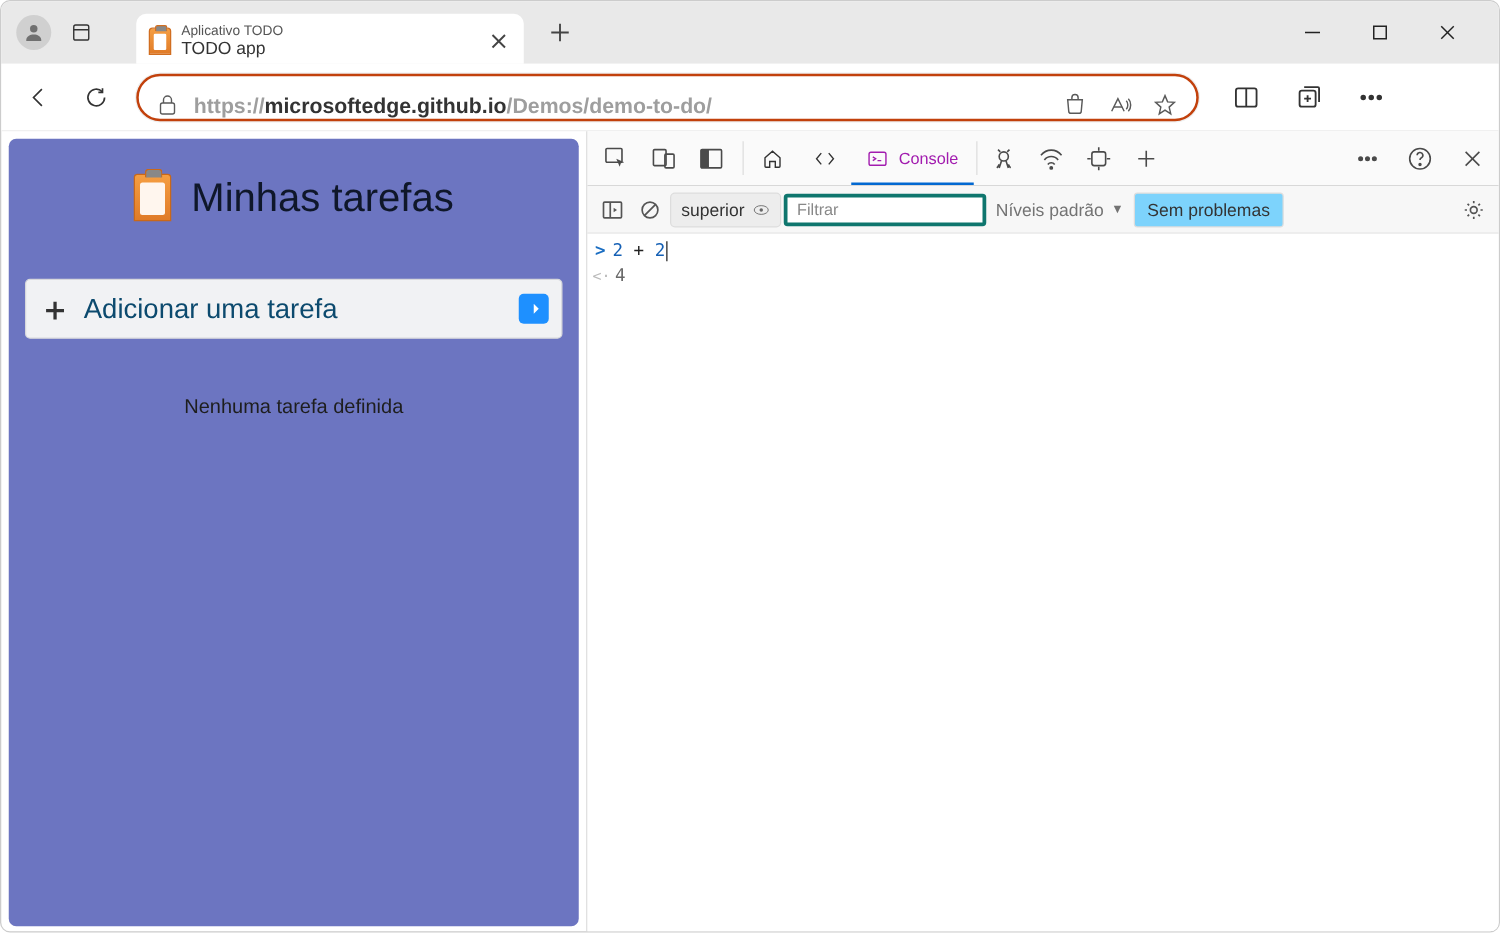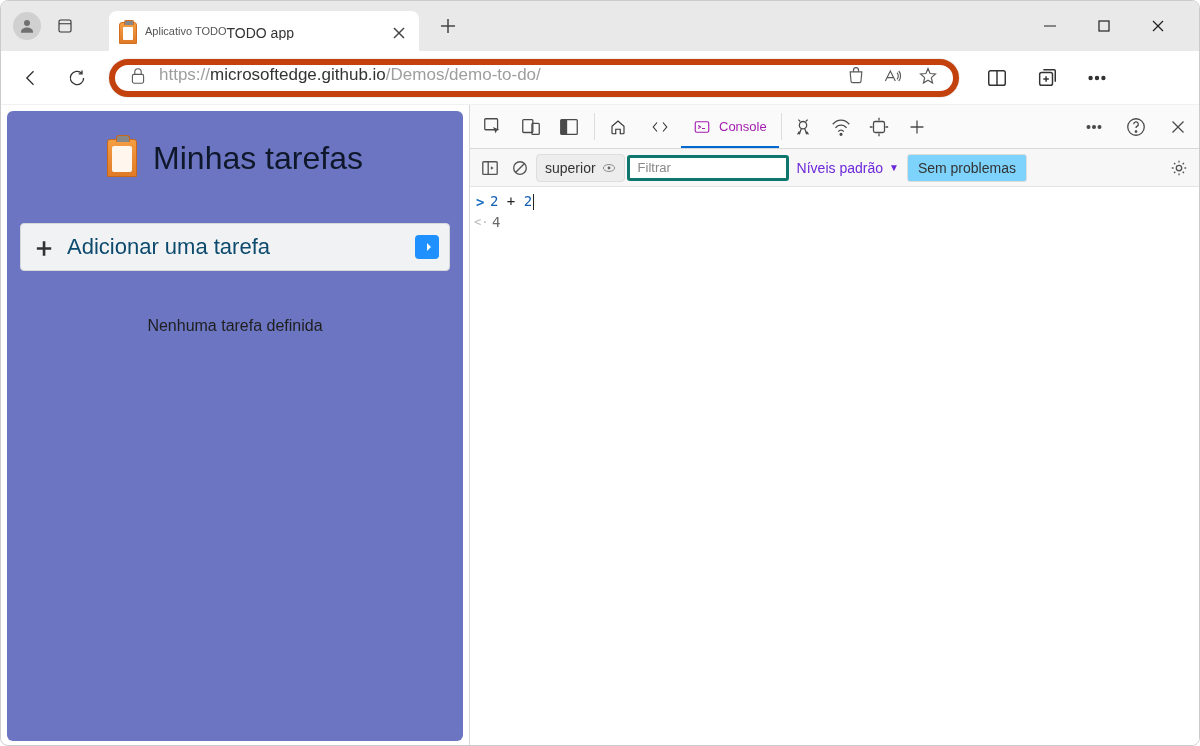--- a/index.html
+++ b/index.html
@@ -9,36 +9,36 @@
     
     .titlebar { height: 50px; background: #e9e9e9; display: flex; align-items: center; padding: 0 6px; }
     .profile { width: 28px; height: 28px; border-radius: 50%; background: #d0d0d0; display:flex; align-items:center; justify-content:center; margin: 0 10px 0 6px; }
     .profile svg { width: 18px; height:18px; fill:#707070; }
     .tab-square { width:28px; height:28px; border-radius:6px; display:flex; align-items:center; justify-content:center; margin-right: 30px; }
     .tab-square svg { width:18px; height:18px; stroke:#333; fill:none; stroke-width:1.5; }
     .tab { background:#fff; border-radius:8px 8px 0 0; height: 40px; width: 310px; display:flex; align-items:center; padding: 4px 8px 0 10px; position:relative; margin-top:10px; }
     .tab-favicon { width:18px; height:22px; background: linear-gradient(#f59e42,#e07b28); border-radius:3px 3px 0 0; position:relative; margin-right:8px; flex:none; border: 1px solid #d16e20; }
     .tab-favicon::before { content:""; position:absolute; left:3px; right:3px; top:4px; bottom:3px; background:#fff; border-radius:1px; }
     .tab-favicon::after { content:""; position:absolute; top:-3px; left:4px; width:8px; height:4px; border:1px solid #d16e20; border-bottom:none; border-radius:2px 2px 0 0; background:#888; }
-    .tab-titles { display:flex; flex-direction:row; line-height:1.05; font-size:12px; color:#333; flex:1; overflow:hidden; }
+    .tab-titles { display:flex; flex-direction:column; line-height:1.05; font-size:12px; color:#333; flex:1; overflow:hidden; }
     .tab-sub { font-size:11px; color:#555; }
     .tab-main { font-size:14px; }
     .tab-close { width:24px; height:24px; display:flex; align-items:center; justify-content:center; border-radius:4px; }
     .tab-close svg { width:12px; height:12px; stroke:#444; stroke-width:1.5; }
     .new-tab { width:34px; height:34px; display:flex; align-items:center; justify-content:center; margin-left:12px; border-radius:4px; }
     .new-tab svg { width:16px; height:16px; stroke:#444; stroke-width:1.5; }
     .win-controls { margin-left:auto; display:flex; gap: 28px; padding-right:22px; }
     .win-btn { width:26px; height:26px; display:flex; align-items:center; justify-content:center; }
     .win-btn svg { width:14px; height:14px; stroke:#222; stroke-width:1.2; fill:none; }
 
     
     .toolbar { height: 54px; background:#fff; display:flex; align-items:center; padding: 0 10px; gap: 6px; border-bottom: 1px solid #f0f0f0; }
     .nav-btn { width:40px; height:40px; display:flex; align-items:center; justify-content:center; border-radius:6px; }
     .nav-btn svg { width:20px; height:20px; stroke:#333; stroke-width:1.6; fill:none; }
-    .omnibox { flex:1; max-width: 850px; height:38px; background:#fff; border:6px solid #c2410c; border-radius:20px; display:flex; align-items:flex-start; padding:0 6px 0 12px; margin: 0 6px; box-shadow: 0 0 0 1px #efefef; }
+    .omnibox { flex:1; max-width: 850px; height:38px; background:#fff; border:2px solid #c2410c; border-radius:20px; display:flex; align-items:flex-end; padding:0 6px 0 12px; margin: 0 6px; box-shadow: 0 0 0 1px #efefef; font-weight: bold; }
     .omnibox .lock { width:22px; height:22px; display:flex; align-items:center; justify-content:center; margin-right:10px; }
     .omnibox .lock svg { width:16px; height:18px; stroke:#5a5a5a; fill:none; stroke-width:1.4; }
     .omnibox .url { font-size:17px; color:#9e9e9e; white-space:nowrap; overflow:hidden; }
     .omnibox .url .dark { color:#333; }
     .omnibox .right-icons { margin-left:auto; display:flex; align-items:center; gap:14px; padding-right:8px; }
     .omni-icon { width:22px; height:22px; display:flex; align-items:center; justify-content:center; }
     .omni-icon svg { width:20px; height:20px; stroke:#5a5a5a; fill:none; stroke-width:1.4; }
     .toolbar-right { display:flex; gap:10px; margin-left:6px; }
     .toolbar-right .nav-btn svg { width:22px; height:22px; }
 
@@ -75,21 +75,21 @@
     .dt-right .dt-tool { width:42px; }
 
     .dt-filterbar { height:38px; border-bottom:1px solid #e4e4e4; display:flex; align-items:center; background:#f7f7f7; padding:0 6px; gap:2px; font-size:14px; }
     .fb-btn { width:28px; height:28px; display:flex; align-items:center; justify-content:center; border-radius:4px; }
     .fb-btn svg { width:18px; height:18px; stroke:#555; fill:none; stroke-width:1.5; }
     .fb-ctx { background:#ededed; height:28px; border-radius:4px; display:flex; align-items:center; padding: 0 8px; gap:6px; color:#333; border:1px solid #ddd; }
     .fb-eye { width:14px;height:14px; }
     .fb-filter { flex: 0 0 162px; }
     .fb-filter input { width:100%; height:26px; border:3px solid #0f766e; border-radius:3px; background:#fff; padding:0 8px; font-size:13px; color:#333; }
     .fb-filter input::placeholder { color:#888; }
-    .fb-levels { display:flex; align-items:center; gap:6px; color:#6d28d9; padding:0 6px; }
+    .fb-levels { display:flex; align-items:center; gap:6px; color:#737373; padding:0 6px; }
     .fb-levels .tri { font-size:10px; }
     .fb-issues { background:#7dd3fc; border:1px solid #ddd; border-radius:3px; height:28px; display:flex; align-items:center; padding:0 10px; color:#333; }
     .fb-gear { margin-left:auto; }
 
     .dt-console { flex:1; background:#fff; font-family: Consolas, monospace; font-size:14px; padding-top:4px; }
     .row-in { display:flex; align-items:center; padding: 2px 8px 2px 6px; }
     .prompt { color:#1b6ec2; font-weight:700; width:14px; }
     .code-token-num { color:#1560b5; }
     .code-token-op { color:#222; }
     .cursor { display:inline-block; width:1px; height:16px; background:#222; vertical-align:middle; margin-left:1px; }

